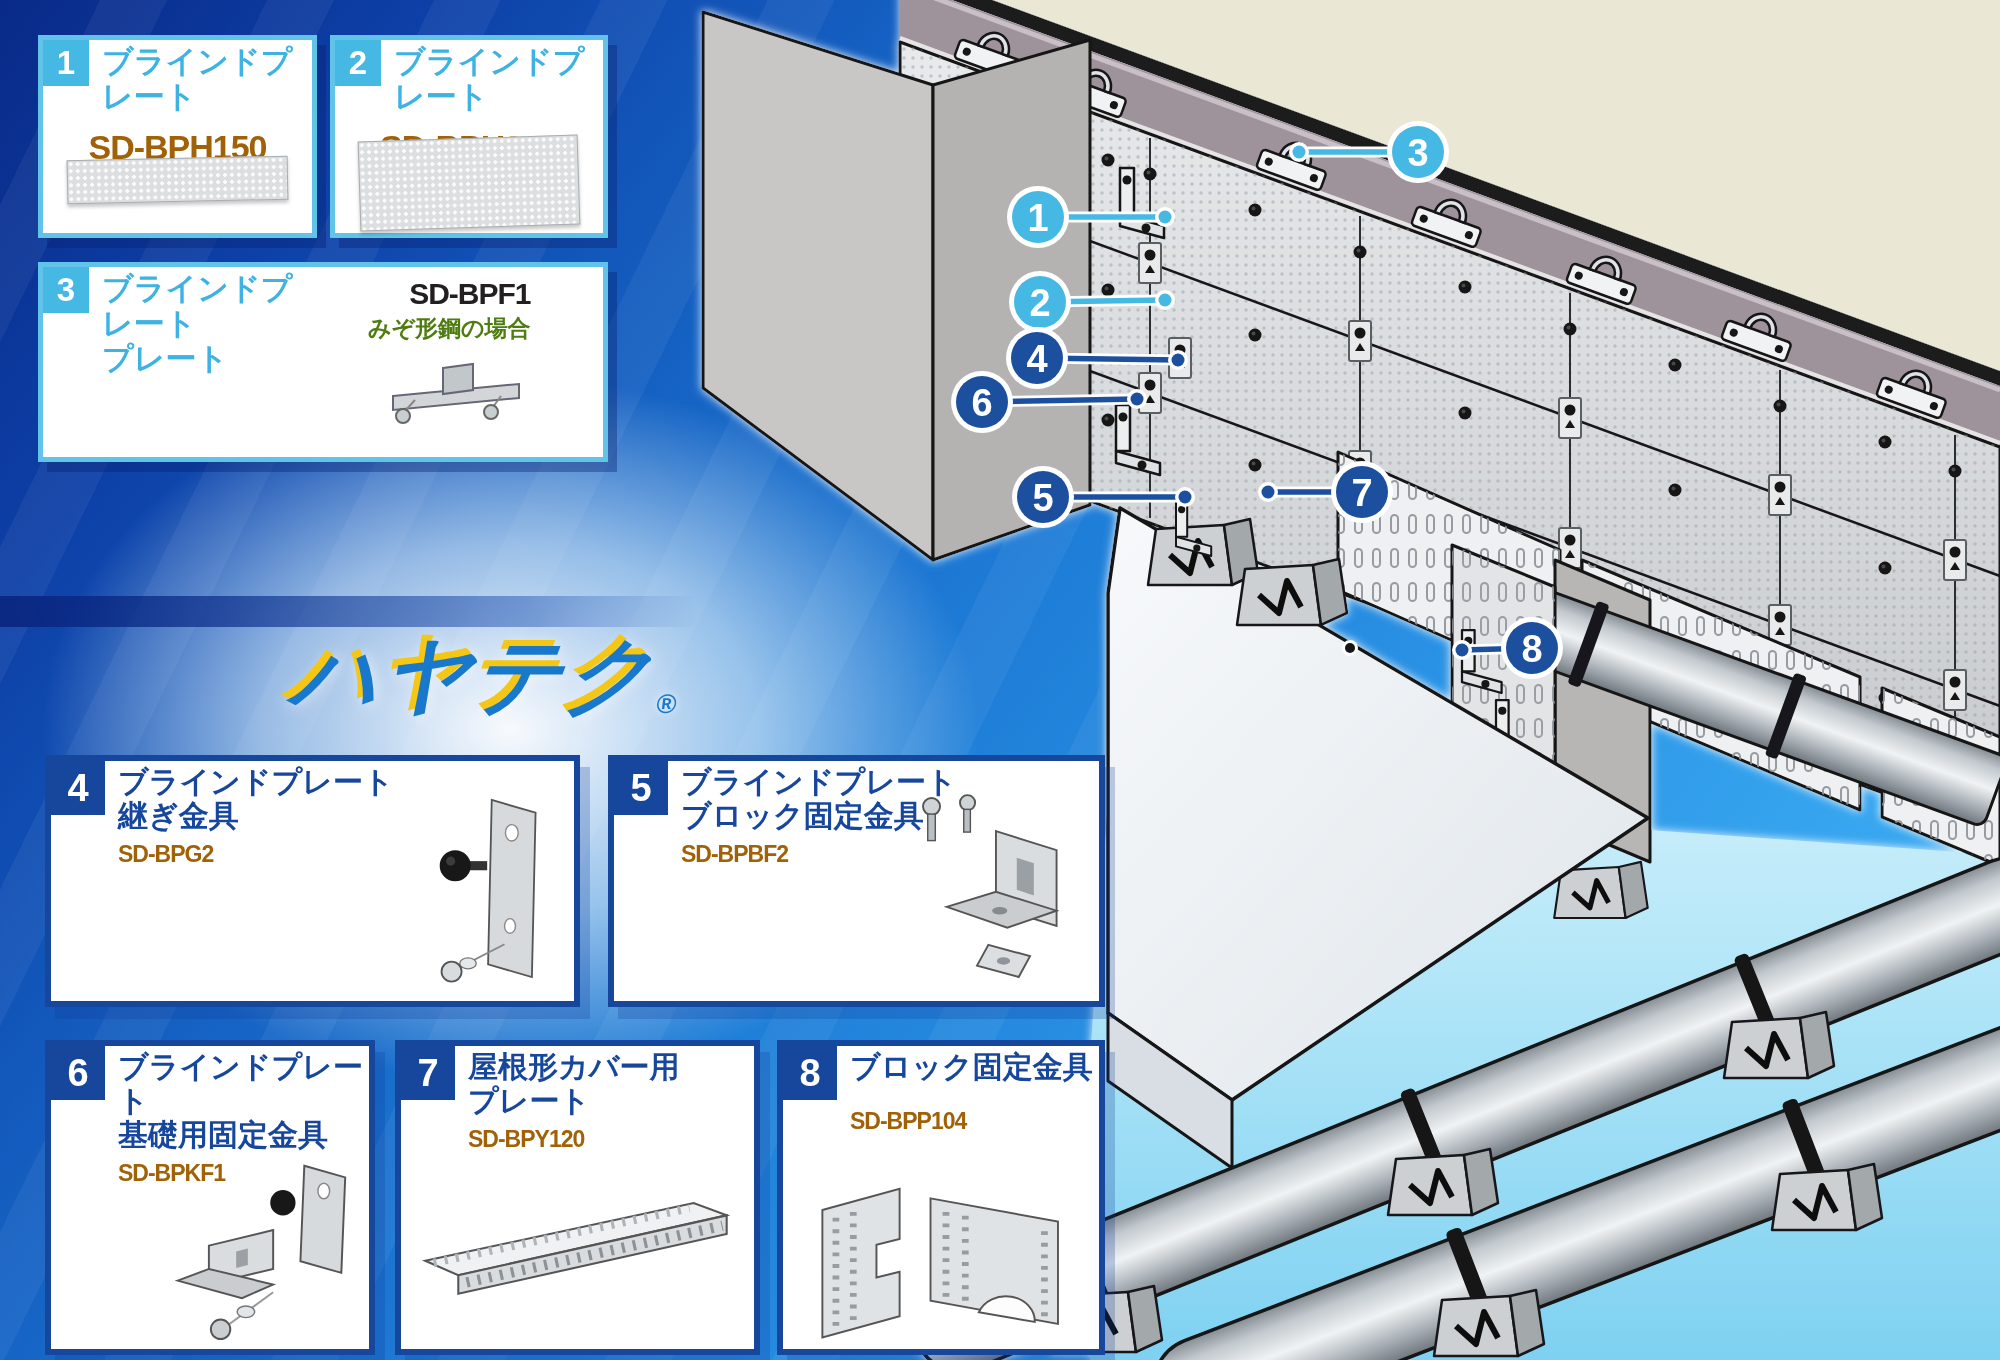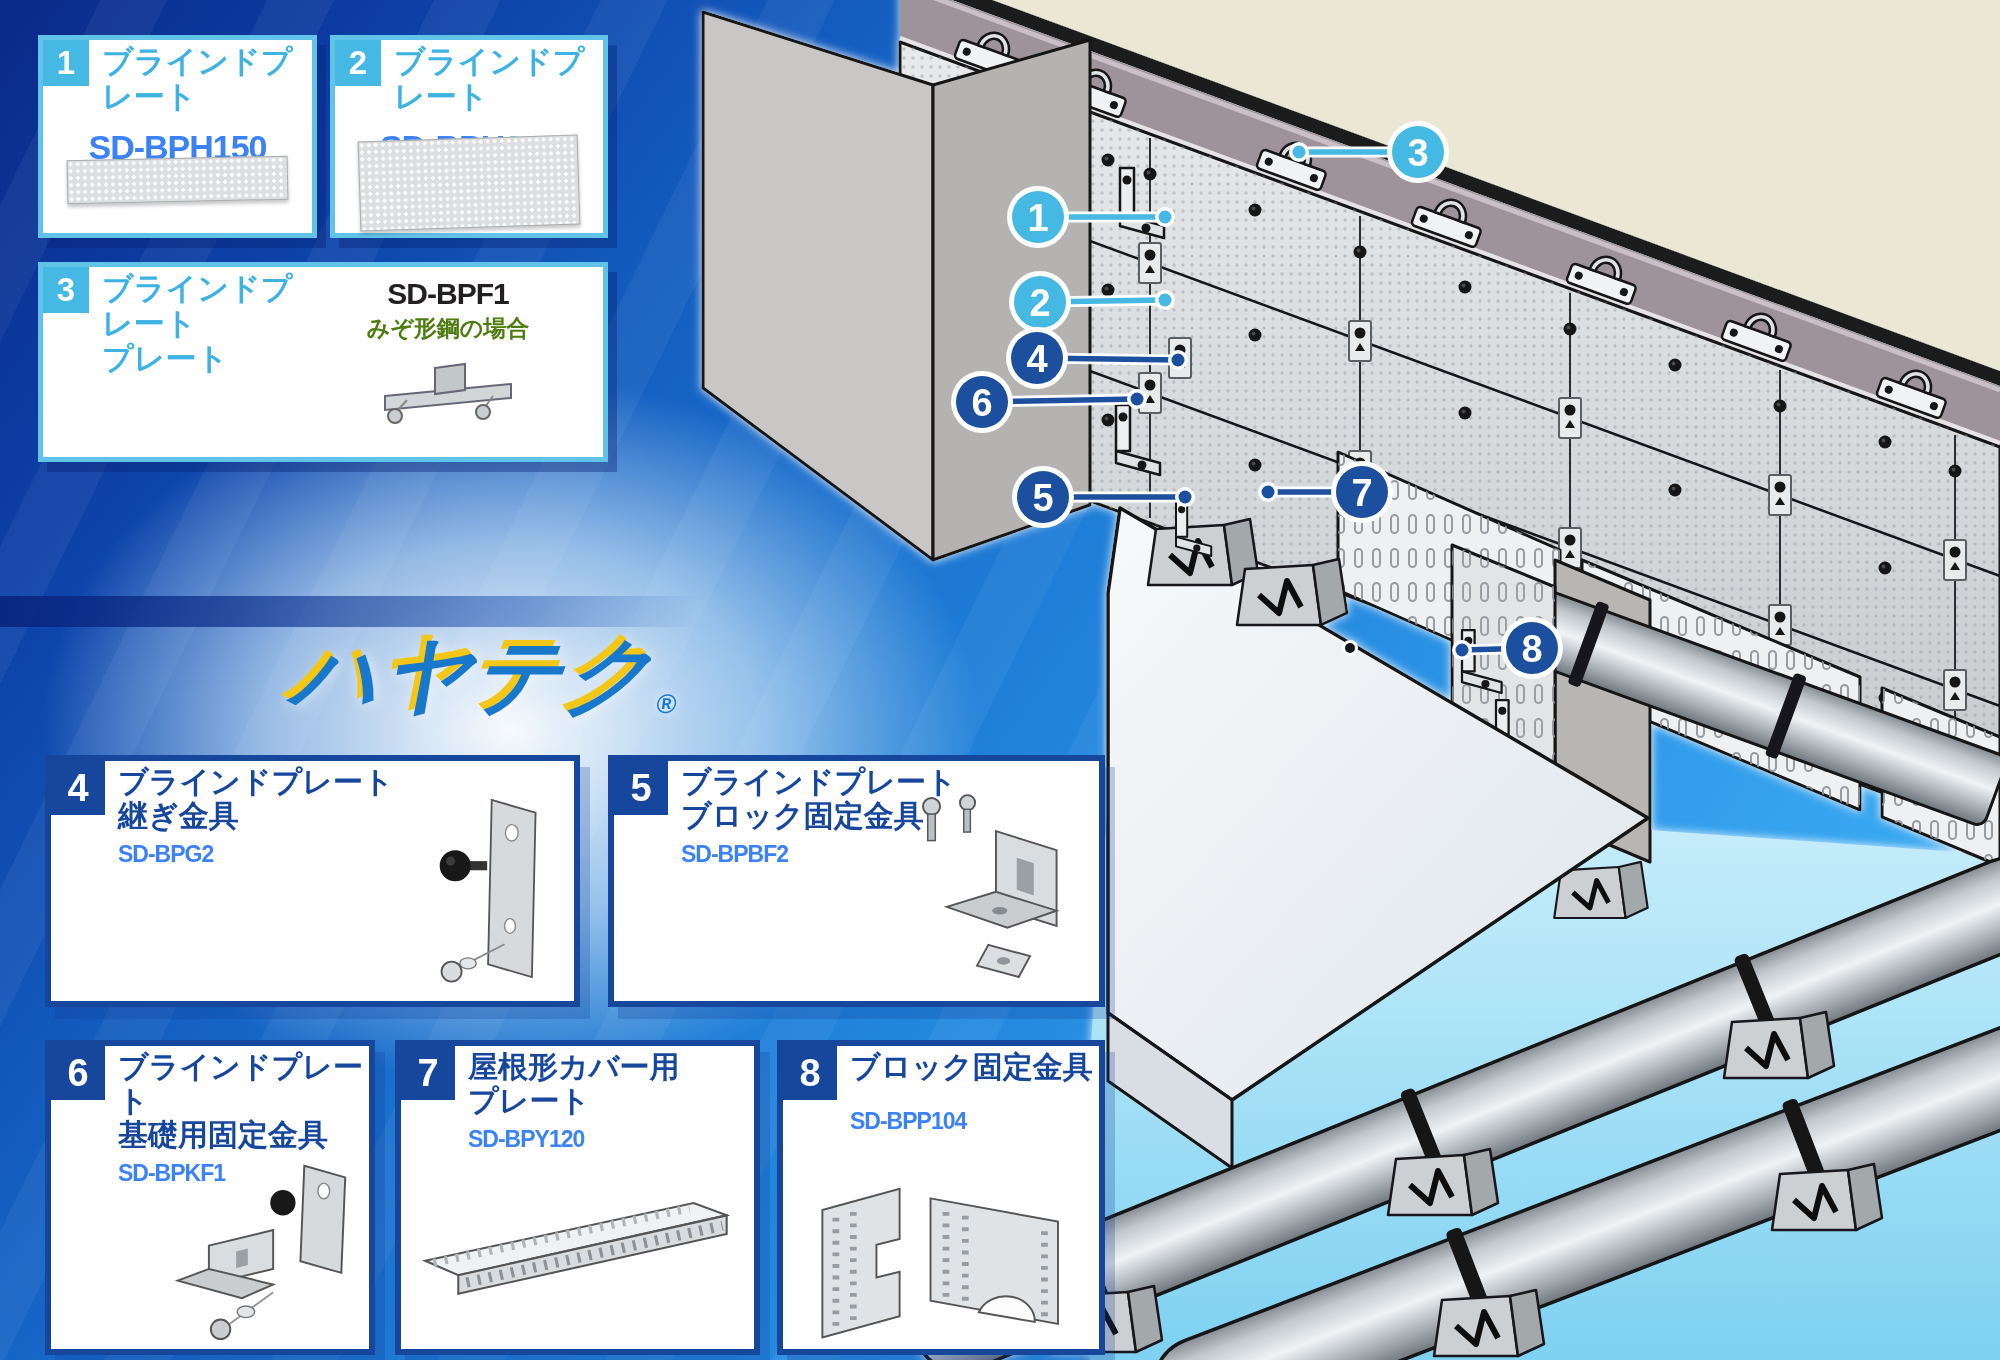--- a/index.html
+++ b/index.html
@@ -21,41 +21,41 @@
   .card{position:absolute;background:#fff;box-sizing:border-box;z-index:2;}
   .card.light{border:5px solid #62c3e8;box-shadow:9px 10px 0 rgba(7,32,110,.38);}
   .card.dark{border:6px solid #17479d;box-shadow:10px 12px 0 rgba(16,60,150,.25);}
   .card-head{display:flex;align-items:flex-start;}
   .numbox{color:#fff;font-weight:bold;display:flex;align-items:center;justify-content:center;flex:none;}
   .light .numbox{background:#46b8e4;width:46px;height:46px;font-size:33px;}
   .dark .numbox{background:#17479d;width:54px;height:54px;font-size:38px;}
   .card-title{font-weight:bold;line-height:1.13;padding:4px 0 0 13px;}
   .light .card-title{color:#3eb3e3;font-size:31px;}
   .dark .card-title{color:#17479d;font-size:30px;}
-  .model{font-weight:bold;color:#3b82f6;letter-spacing:-1px;}
+  .model{font-weight:bold;color:#a16207;letter-spacing:-1px;}
   .card-1 .model,.card-2 .model{text-align:center;font-size:34px;margin-top:14px;}
   .dark .model{font-size:23px;margin:8px 0 0 67px;}
   .plate{position:absolute;left:24px;right:24px;background-color:#dcdee0;border:1px solid #a9adb0;
     background-image:radial-gradient(circle at 3px 3px,#fafbfb 1.6px,rgba(0,0,0,0) 2px);
     background-size:7px 7px;box-shadow:0 3px 4px rgba(0,0,0,.22);}
   .card-1 .plate{top:118px;height:42px;transform:rotate(-1.2deg);}
   .card-2 .plate{top:98px;height:88px;transform:rotate(-1.8deg);}
 
   .card-1{left:38px;top:35px;width:279px;height:203px;}
   .card-2{left:330px;top:35px;width:278px;height:203px;}
   .card-3{left:38px;top:262px;width:570px;height:200px;}
   .card-4{left:45px;top:755px;width:535px;height:252px;}
   .card-5{left:608px;top:755px;width:497px;height:252px;}
   .card-6{left:45px;top:1040px;width:330px;height:315px;}
   .card-7{left:395px;top:1040px;width:365px;height:315px;}
   .card-8{left:777px;top:1040px;width:328px;height:315px;}
 
   .card-3 .inner{display:flex;}
   .card-3 .variants{display:flex;flex:1;justify-content:space-around;padding-top:10px;}
-  .variant{text-align:center;width:165px;}
+  .variant{text-align:right;width:165px;}
   .v-model{font-weight:bold;color:#231f20;font-size:30px;letter-spacing:-1px;}
   .v-note{color:#4d7c0f;font-weight:bold;font-size:23px;margin-top:2px;}
   .prod-img{position:absolute;}
   .card-4 .prod-img{right:10px;top:28px;}
   .card-5 .prod-img{right:14px;top:24px;}
   .card-6 .prod-img{right:6px;bottom:8px;}
   .card-7 .prod-img{left:16px;bottom:30px;}
   .card-8 .prod-img{left:22px;bottom:8px;}
 
   

